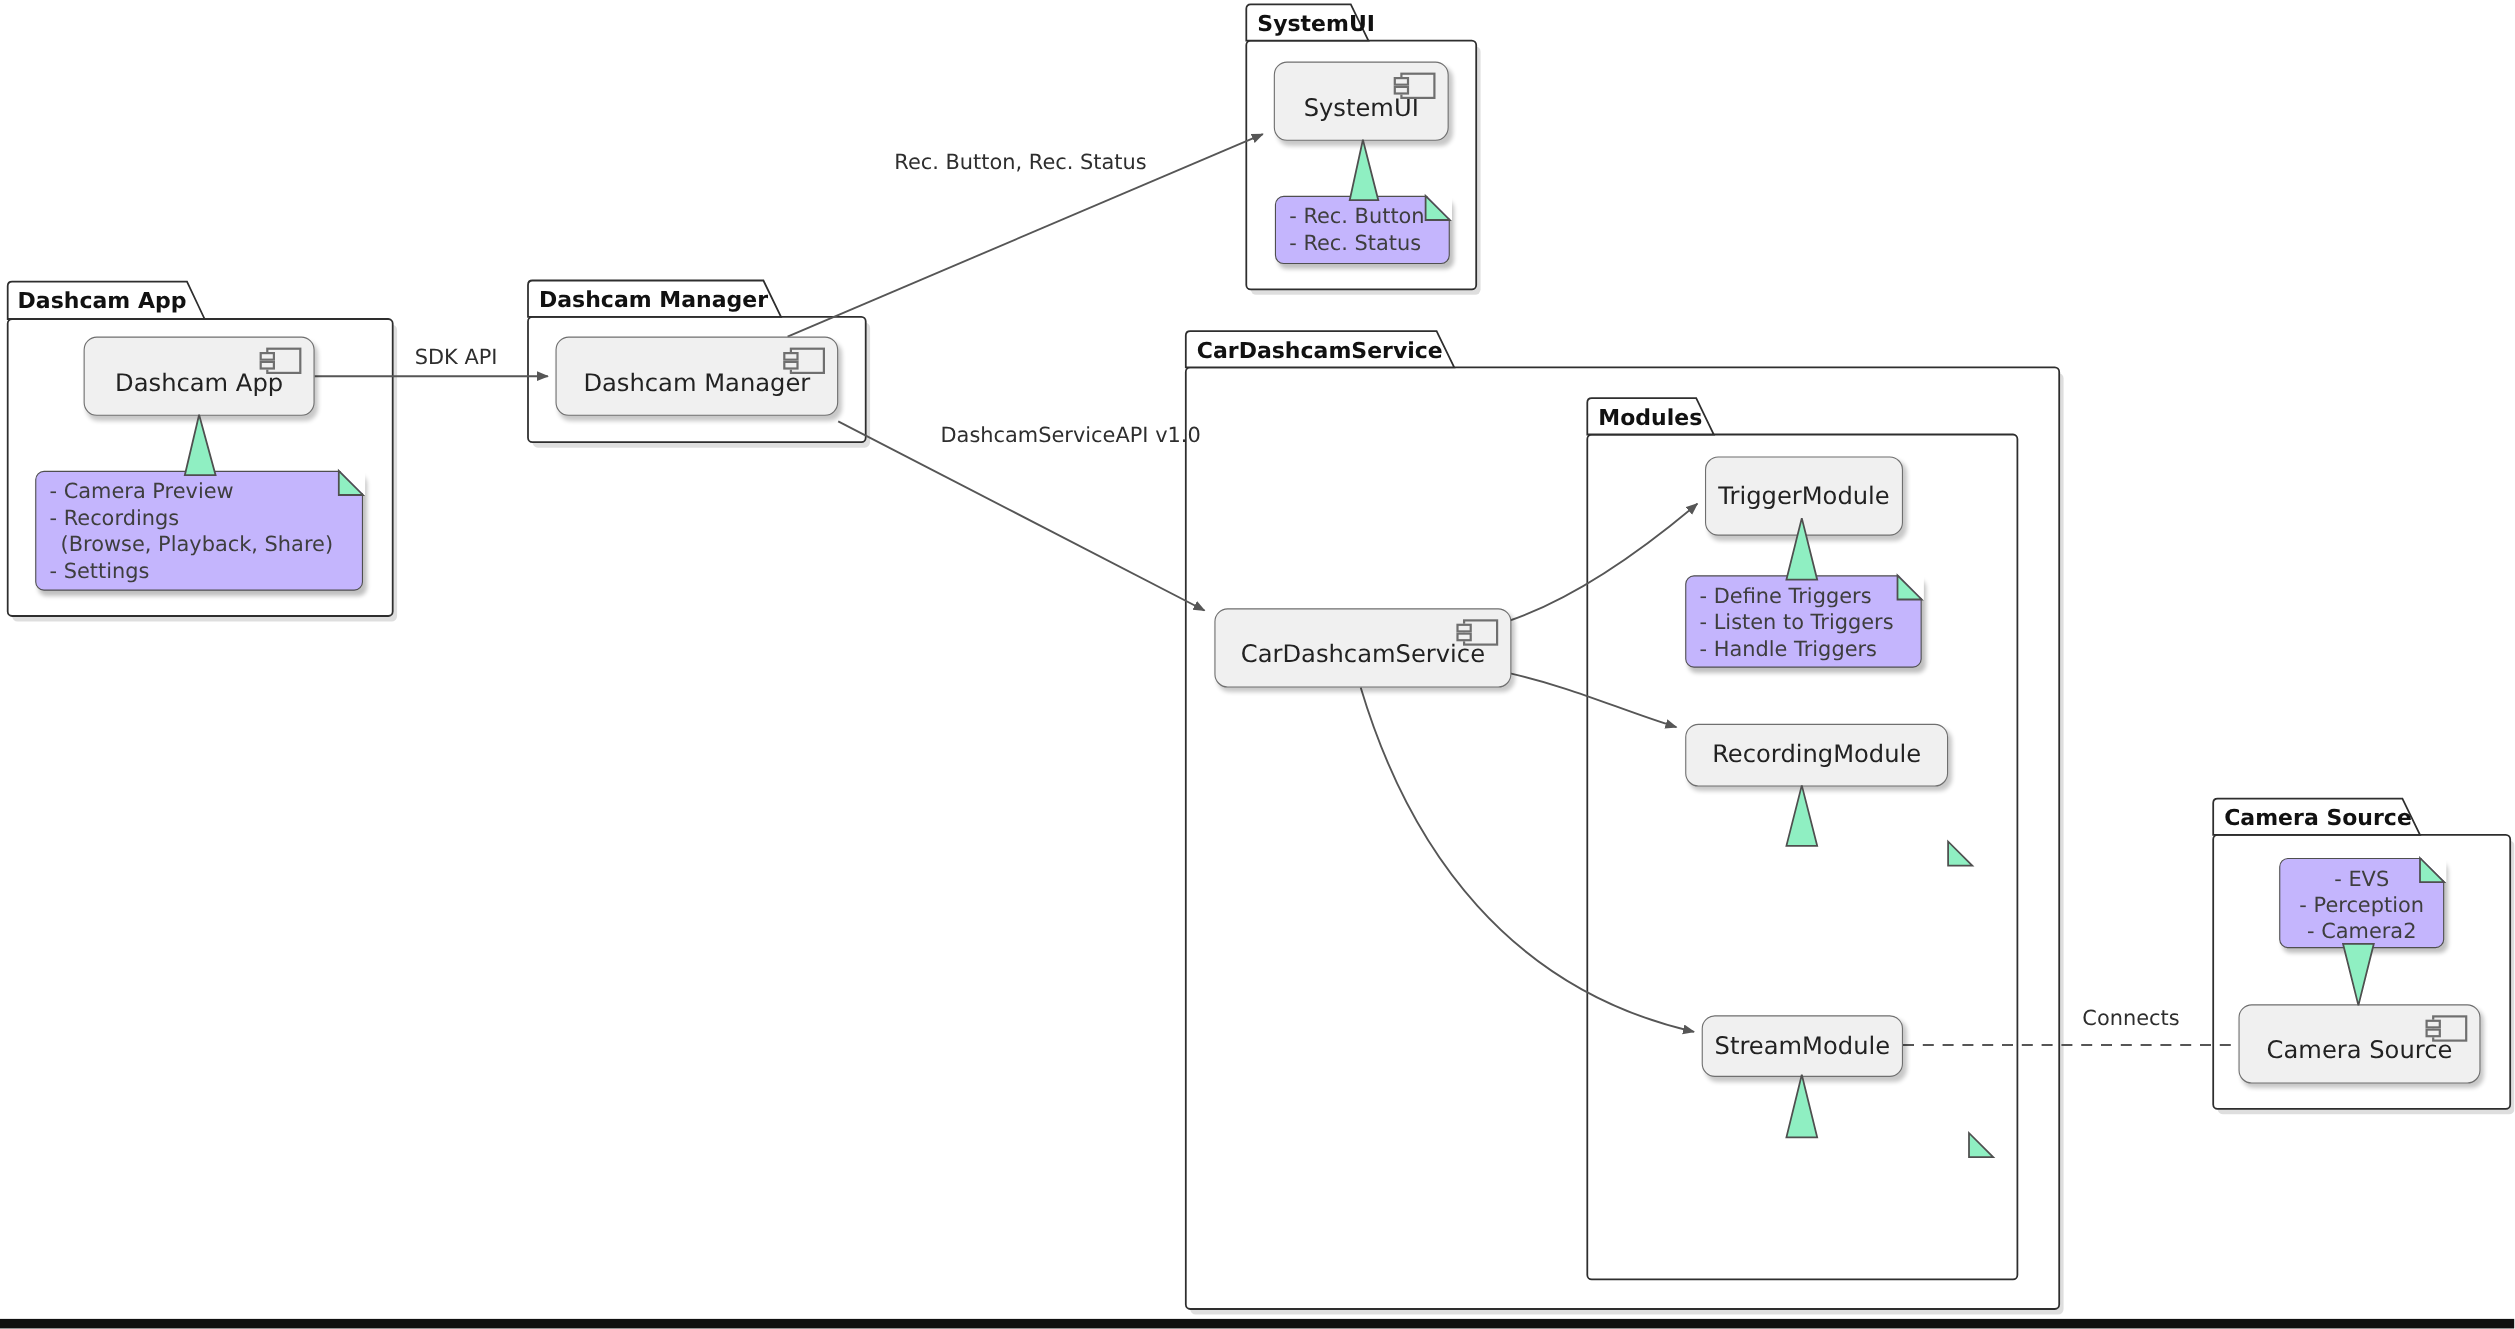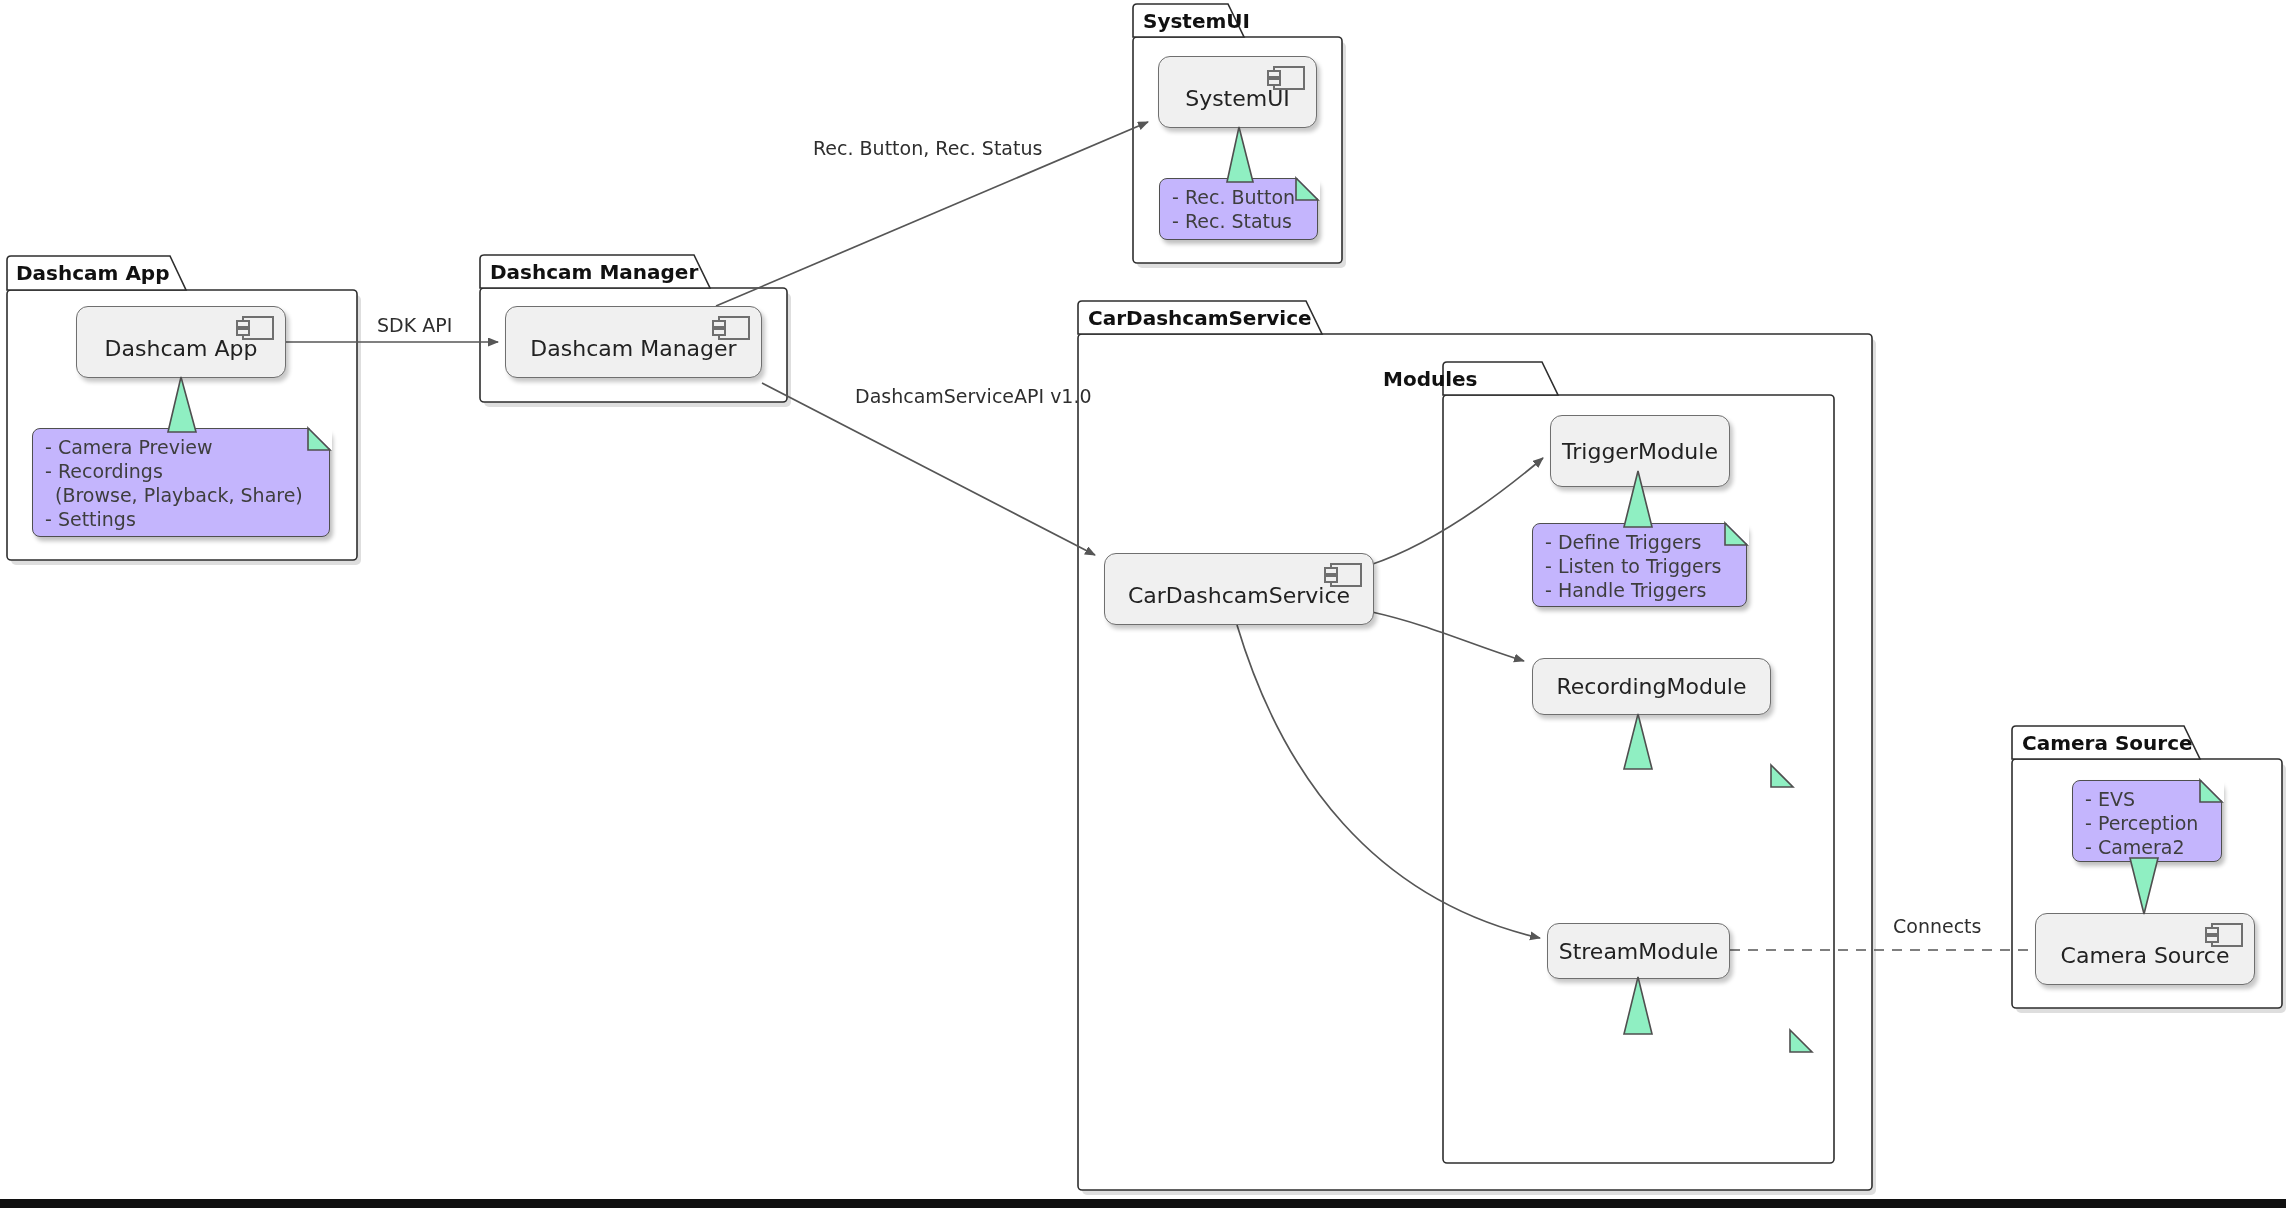--- a/index.html
+++ b/index.html
@@ -112,21 +112,21 @@
       <path d="M1372,612 C1430,625 1472,645 1524,661" marker-end="url(#arrow)"></path>
       <path d="M1237,625 C1282,775 1374,900 1540,938" marker-end="url(#arrow)"></path>
       <path d="M1730,950 L2034,950" stroke-dasharray="10 8"></path>
     </g>
   </svg>
 
   <div class="pkg-title" style="left:16px;top:260px;">Dashcam App</div>
   <div class="pkg-title" style="left:490px;top:259px;">Dashcam Manager</div>
   <div class="pkg-title" style="left:1143px;top:8px;">SystemUI</div>
   <div class="pkg-title" style="left:1088px;top:305px;">CarDashcamService</div>
-  <div class="pkg-title" style="left:1383px;top:366px;text-align:right;">Modules</div>
+  <div class="pkg-title" style="left:1453px;top:366px;text-align:right;">Modules</div>
   <div class="pkg-title" style="left:2022px;top:730px;">Camera Source</div>
 
   <div class="component with-icon" style="left:76px;top:306px;width:210px;height:72px;">
     <span class="cicon"></span>
     <span>Dashcam App</span>
   </div>
 
   <div class="component with-icon" style="left:505px;top:306px;width:257px;height:72px;">
     <span class="cicon"></span>
     <span>Dashcam Manager</span>
@@ -172,21 +172,21 @@
   </div>
 
   <div class="note" style="left:1532px;top:523px;width:215px;height:84px;">
     <div class="note-line">- Define Triggers</div>
     <div class="note-line">- Listen to Triggers</div>
     <div class="note-line">- Handle Triggers</div>
   </div>
 
 
 
-  <div class="note" style="left:2072px;top:780px;width:150px;height:82px;">
+  <div class="note" style="left:2072px;top:780px;width:150px;height:82px;text-align:center;">
     <div class="note-line">- EVS</div>
     <div class="note-line">- Perception</div>
     <div class="note-line">- Camera2</div>
   </div>
 
   <div class="edge-label" style="left:377px;top:314px;">SDK API</div>
   <div class="edge-label" style="left:813px;top:137px;">Rec. Button, Rec. Status</div>
   <div class="edge-label" style="left:811px;top:385px;margin-left:44px;">DashcamServiceAPI v1.0</div>
   <div class="edge-label" style="left:1893px;top:915px;">Connects</div>
 

